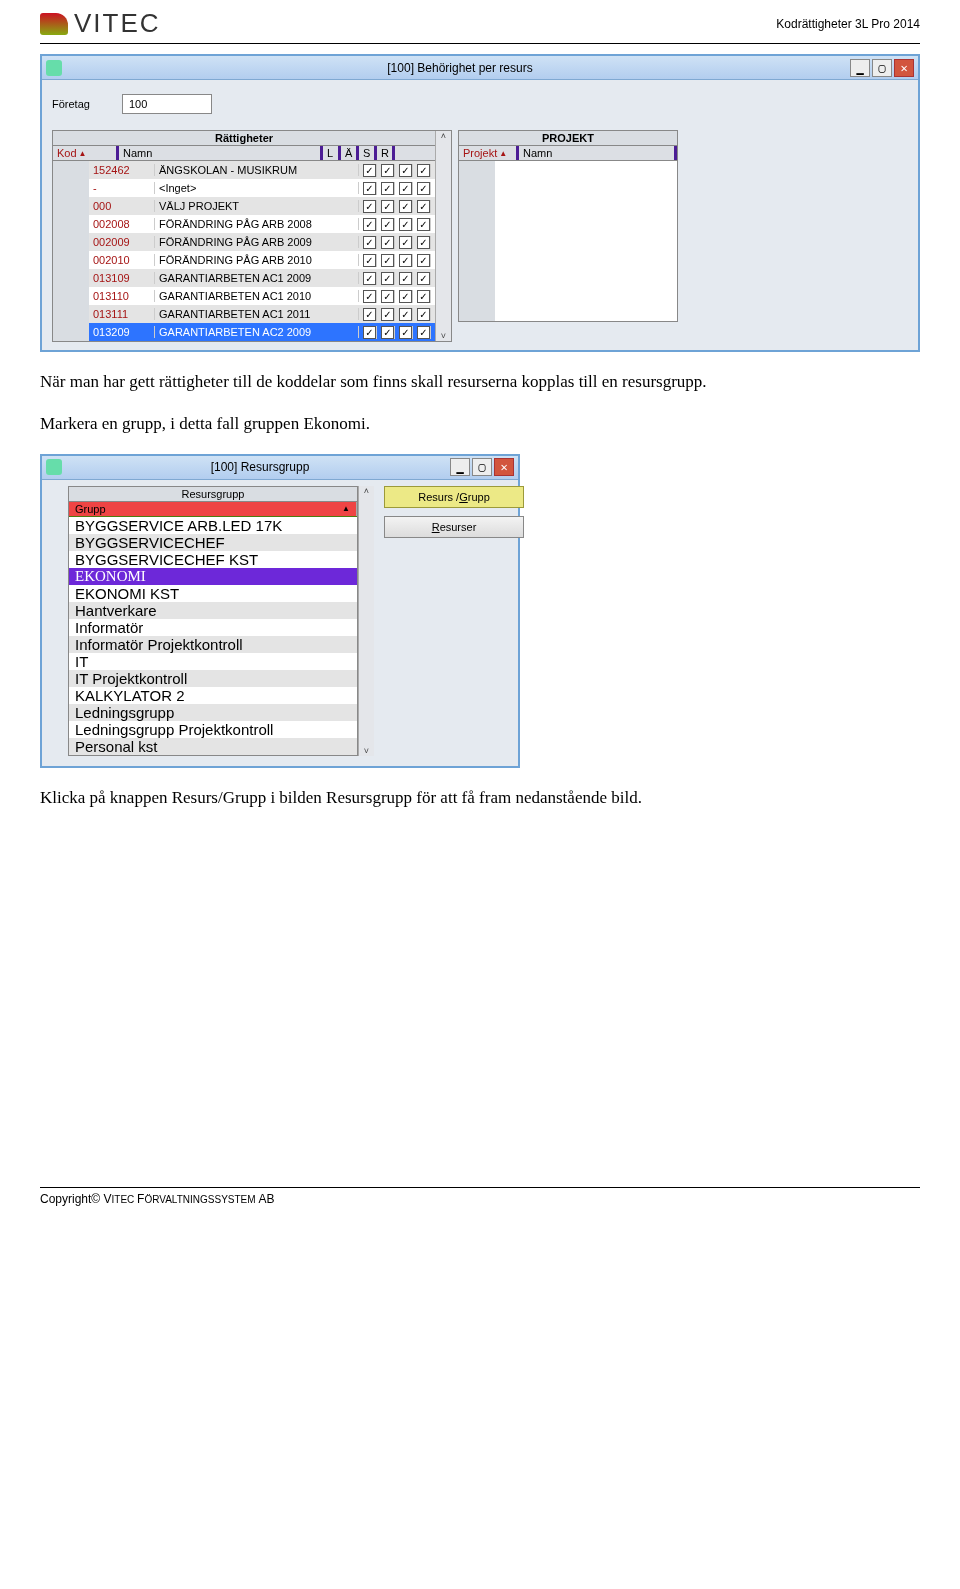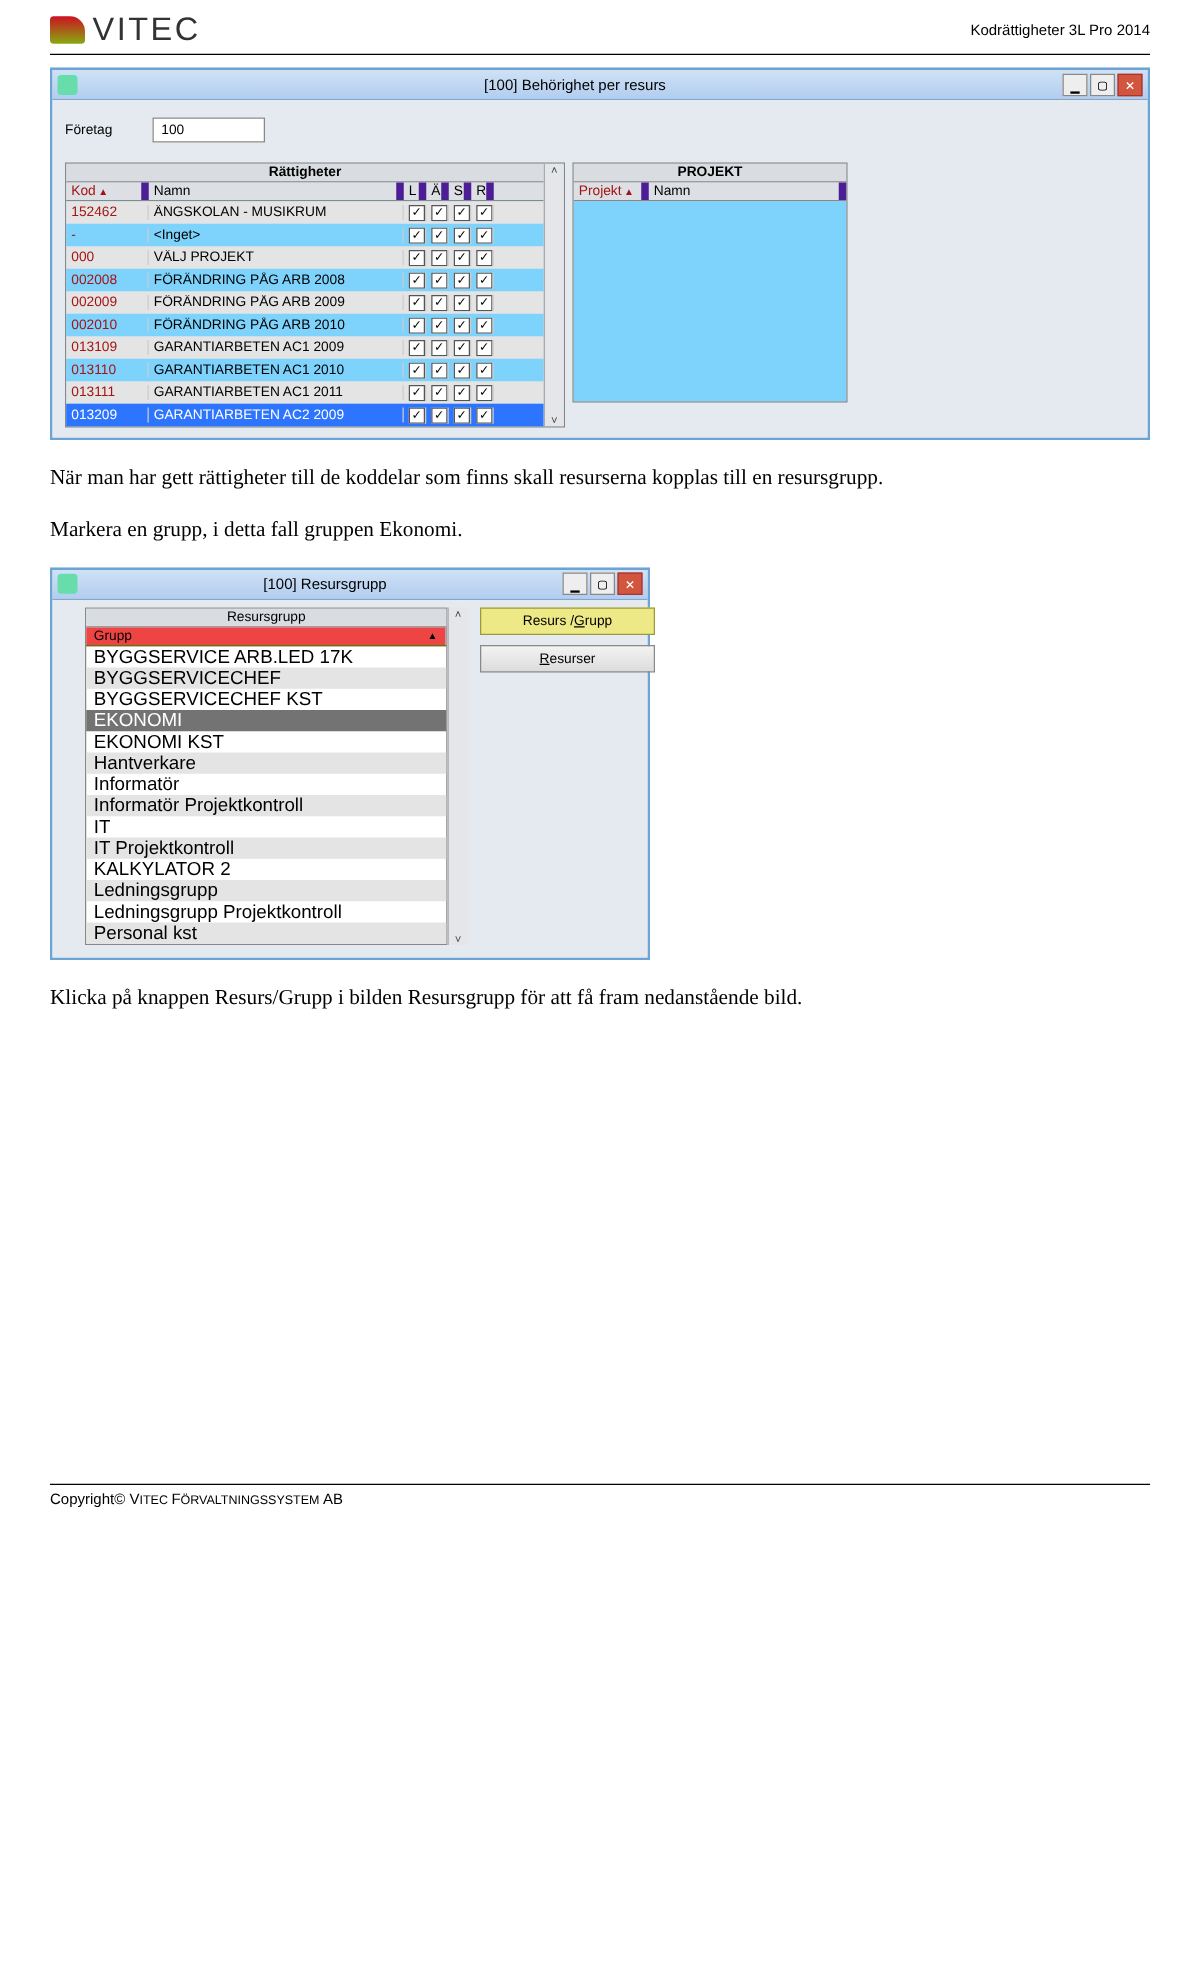--- a/index.html
+++ b/index.html
@@ -94,29 +94,29 @@
     font-weight: bold;
     font-size: 11px;
     padding: 1px 0;
   }
   .grid-head-row {
     display: flex;
     background: #dcdfe4;
     border-bottom: 1px solid #888;
   }
   .grid-head-cell {
-    border-right: 6px solid #4c1d95;
+    border-right: 3px solid #4c1d95;
     padding: 1px 4px;
     font-size: 11px;
     display: flex;
     align-items: center;
     gap: 2px;
   }
   .sort-tri { font-size: 8px; }
-  .grid-body { background: #7dd3fc; }
+  .grid-body { background: #ffffff; margin-left: 36px; }
   .grid-row {
     display: flex;
     height: 18px;
     align-items: center;
     font-size: 11px;
   }
   .grid-row.alt { background: #e4e4e4; }
   .grid-row.sel { background: #2d74ff; color: #fff; }
   .cell { border-right: 1px solid #ccc; padding: 0 4px; overflow: hidden; white-space: nowrap; }
   .cell.kod { color: #a51414; width: 66px; }
@@ -213,21 +213,21 @@
   }
   .rg-head-cell { flex: 1; padding: 1px 6px; display: flex; justify-content: space-between; align-items: center; border-right: 1px solid #aaa; }
   .rg-body .rg-itm {
     font-size: 15px;
     padding: 1px 6px;
     height: 17px;
     line-height: 15px;
     border-bottom: 0;
   }
   .rg-itm.alt { background: #e4e4e4; }
-  .rg-itm.sel { background: #737373; color: #fff; }
+  .rg-itm.sel { background: #6d28d9; color: #fff; font-family: Liberation Serif, serif; }
   .rg-scroll {
     width: 16px;
     background: #e4e6ea;
     border-left: 1px solid #aaa;
     display: flex;
     flex-direction: column;
     justify-content: space-between;
     font-size: 9px;
     text-align: center;
     color: #444;

